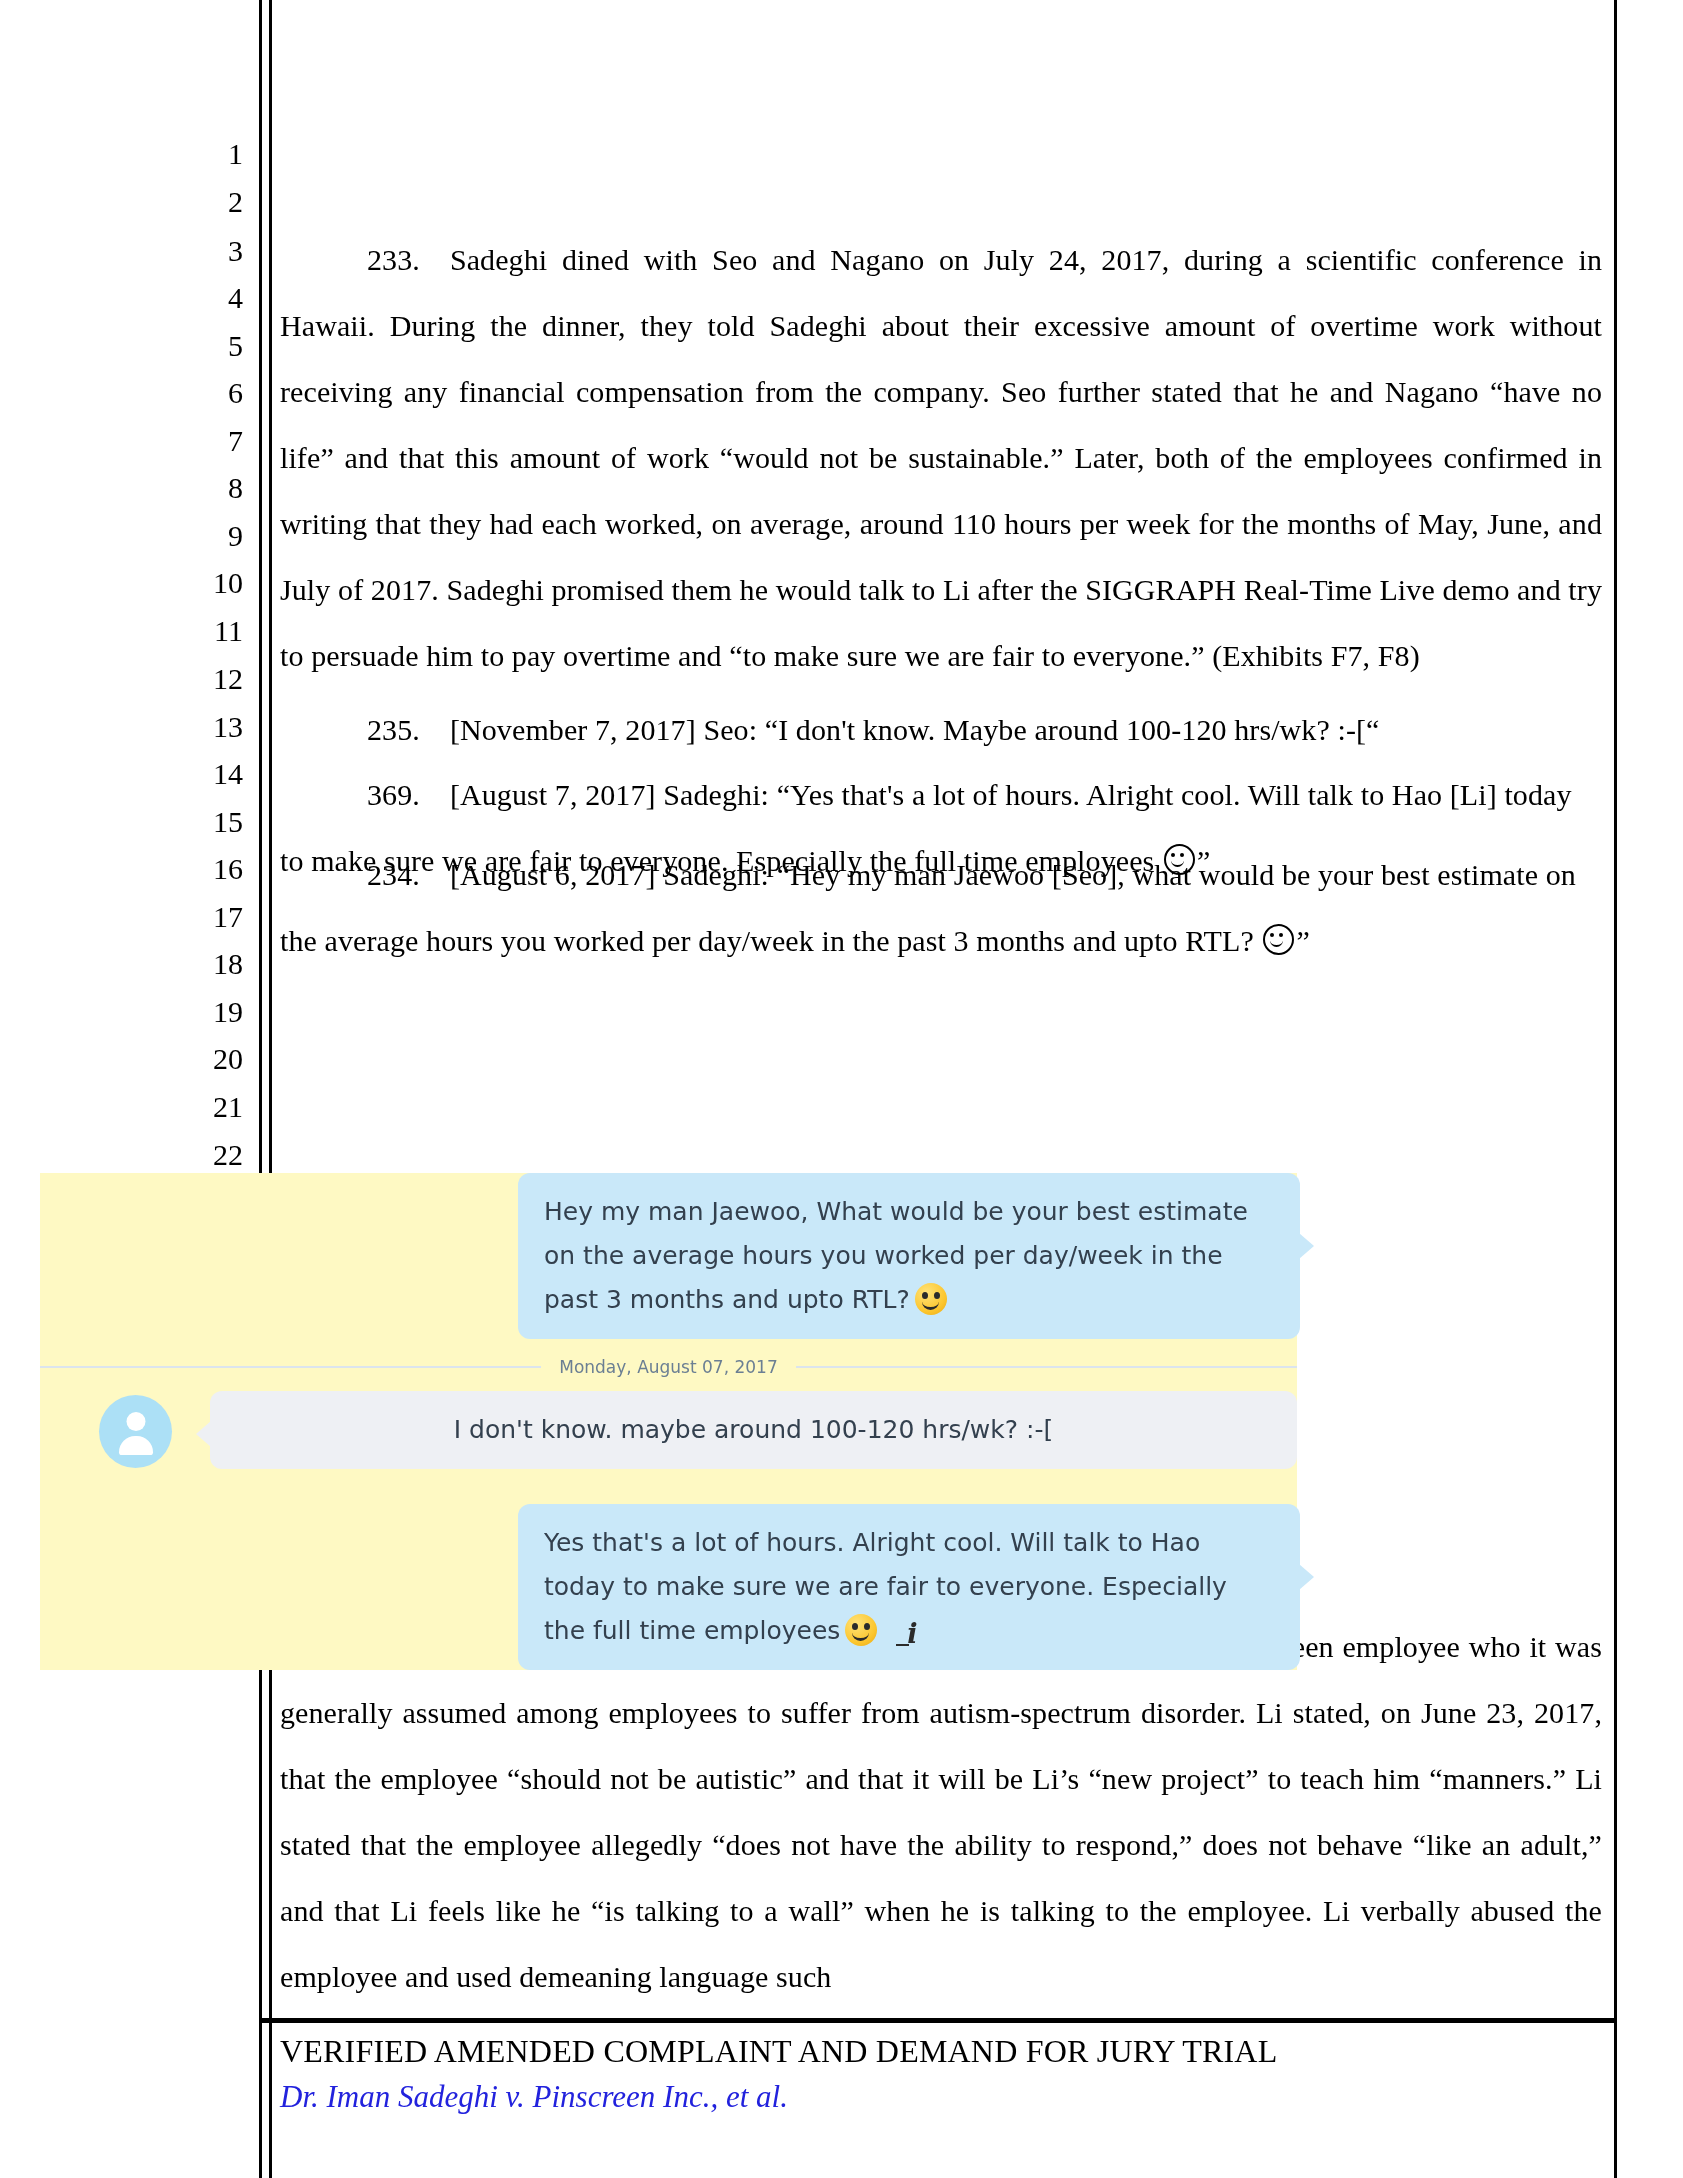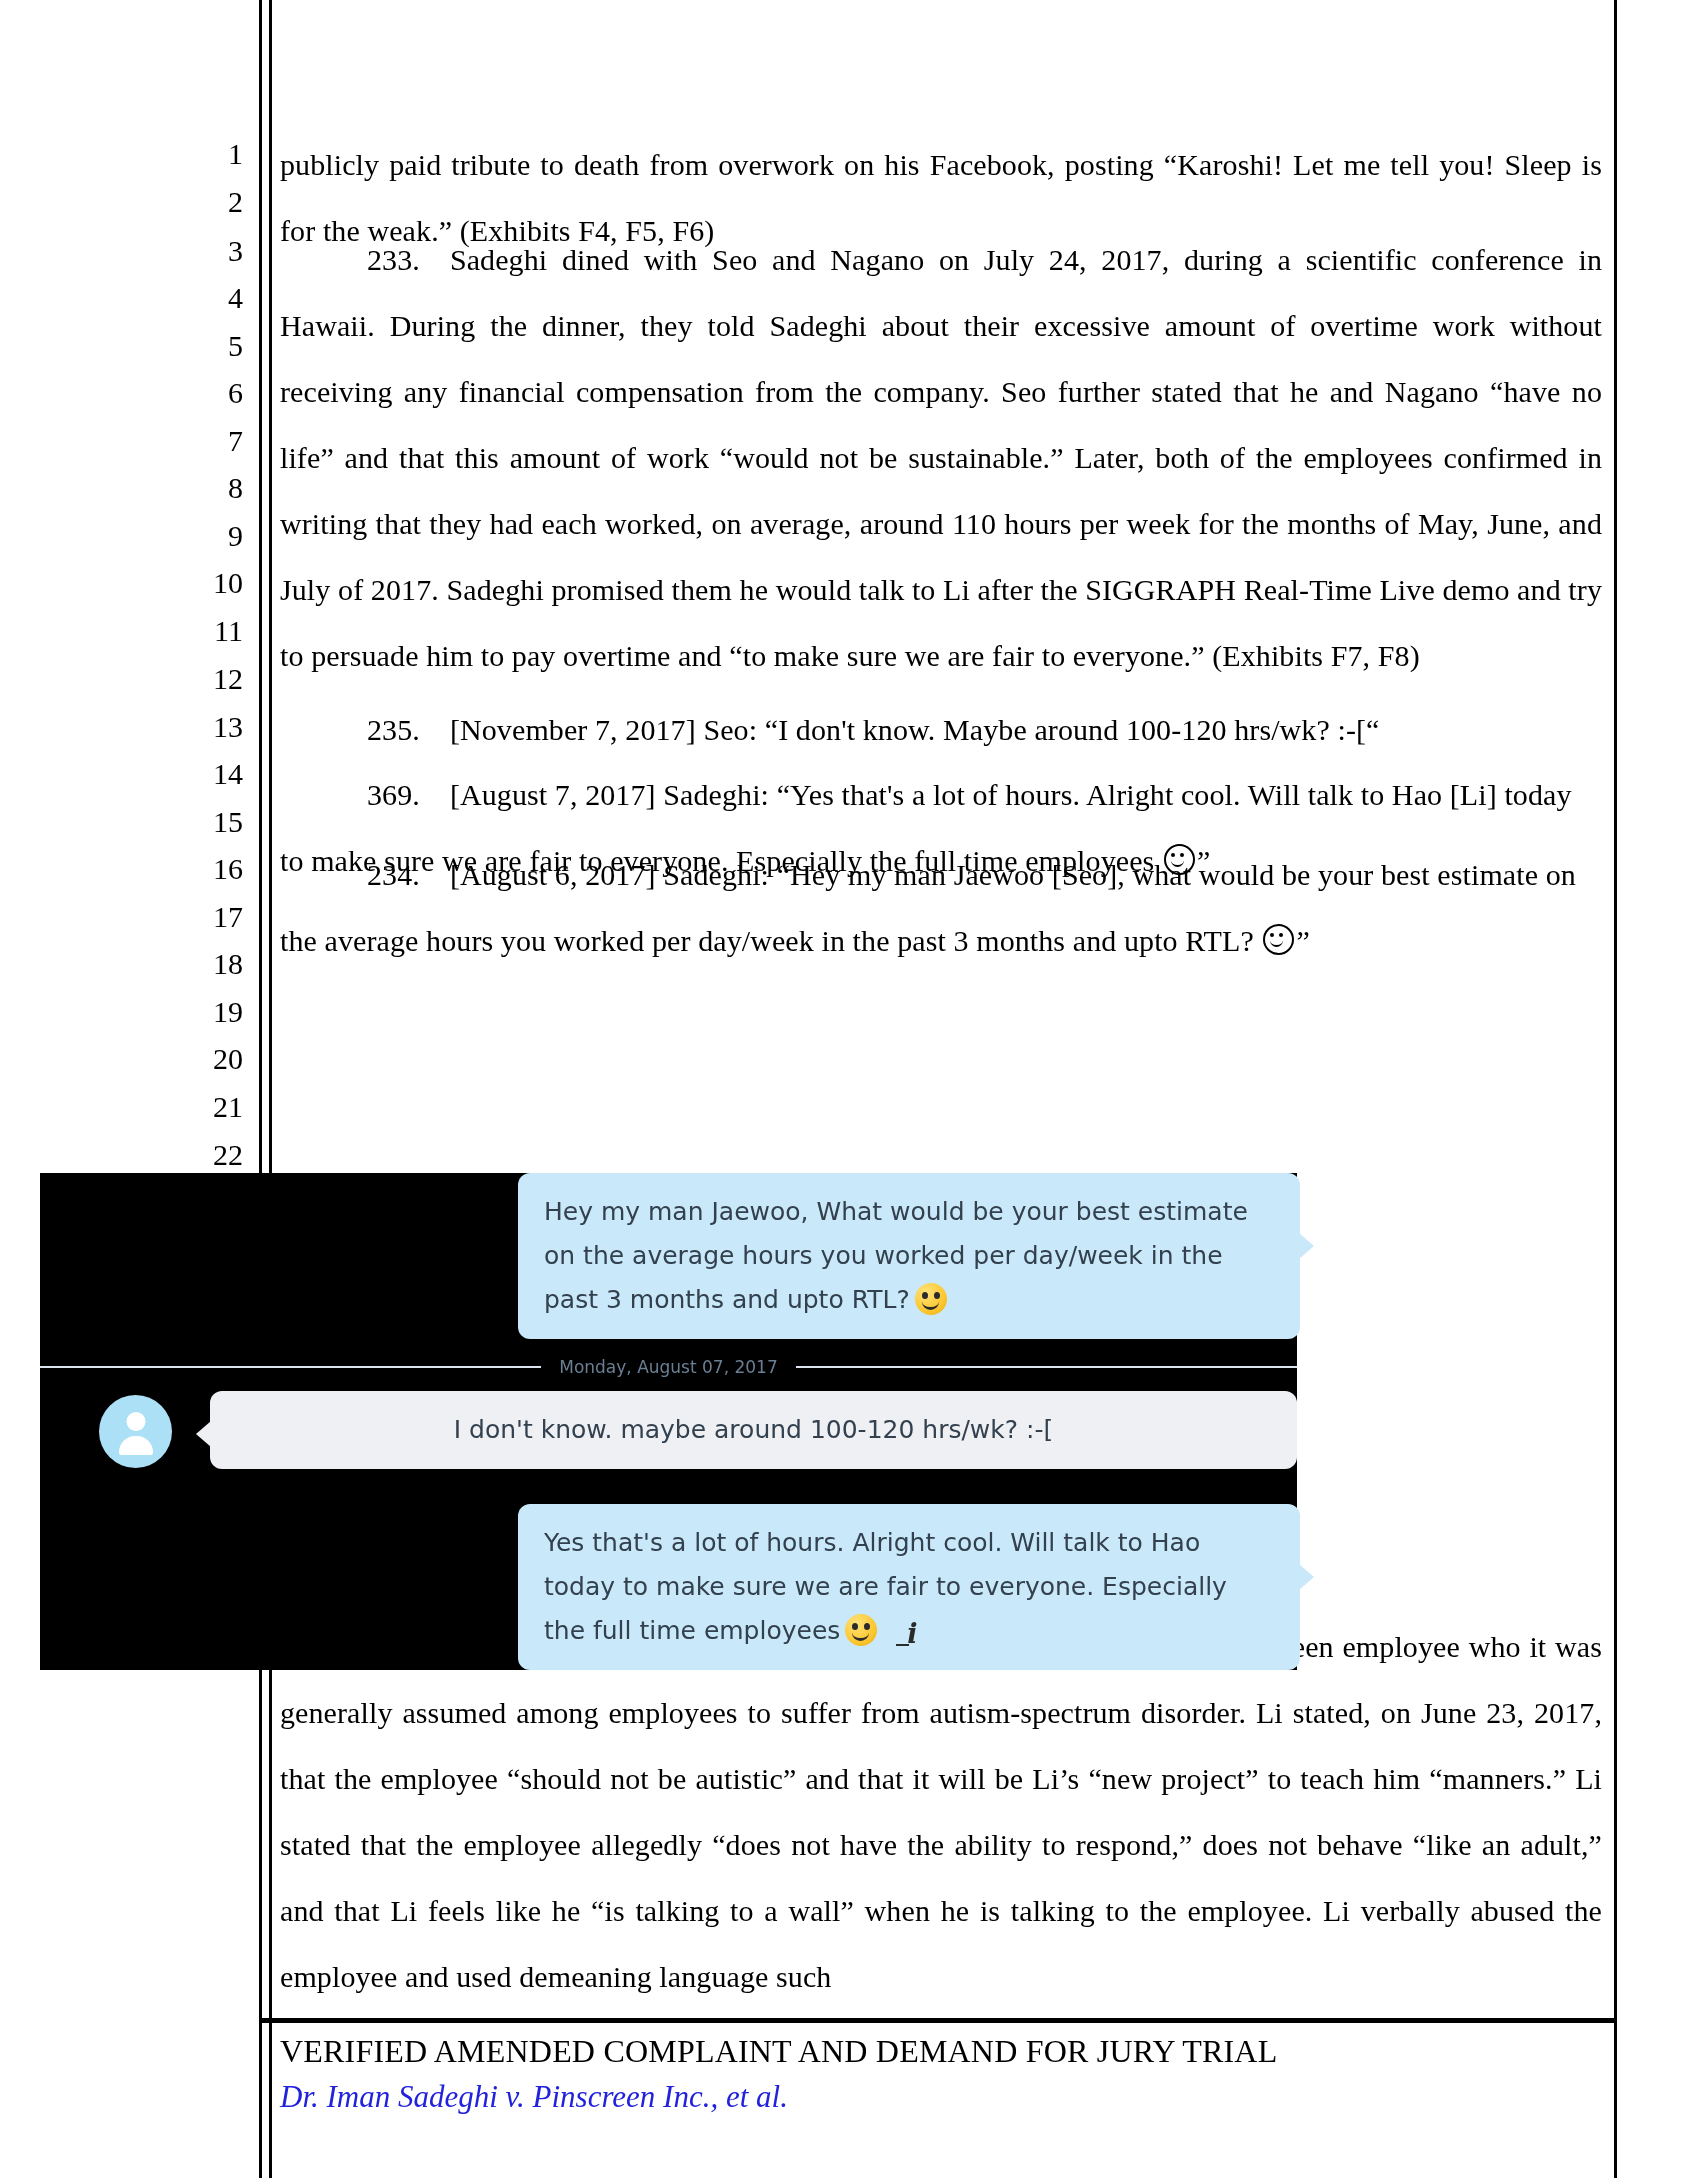--- a/index.html
+++ b/index.html
@@ -108,21 +108,21 @@
     border-bottom: 2px solid #000;
     border-radius: 0 0 8px 8px;
   }
 
   
   #chat {
     position: absolute;
     left: 40px;
     top: 1173px;
     width: 1257px;
-    background: #000000;
+    background: #fef9c3;
   }
   .chat-row { position: relative; }
 
   .bubble {
     position: relative;
     font-family: "DejaVu Sans", "Liberation Sans", sans-serif;
     font-size: 25px;
     line-height: 44px;
     color: #33404e;
     border-radius: 12px;
@@ -328,21 +328,20 @@
     <div class="lineno" style="top:1187px">23</div>
     <div class="lineno" style="top:1235px">24</div>
     <div class="lineno" style="top:1282px">25</div>
     <div class="lineno" style="top:1330px">26</div>
     <div class="lineno" style="top:1377px">27</div>
     <div class="lineno" style="top:1425px">28</div>
   </div>
 
   <div id="body-col">
 
-    <div class="para" style="top:132px"><span>publicly paid tribute to death from overwork on his Facebook, posting “Karoshi! Let me tell you! Sleep is for the weak.” (Exhibits F4, F5, F6)</span></div>
 
     <div class="para" style="top:227px"><span class="indent"></span><span>233.</span><span class="numgap"></span><span>Sadeghi dined with Seo and Nagano on July 24, 2017, during a scientific conference in Hawaii. During the dinner, they told Sadeghi about their excessive amount of overtime work without receiving any financial compensation from the company. Seo further stated that he and Nagano “have no life” and that this amount of work “would not be sustainable.” Later, both of the employees confirmed in writing that they had each worked, on average, around 110 hours per week for the months of May, June, and July of 2017. Sadeghi promised them he would talk to Li after the SIGGRAPH Real-Time Live demo and try to persuade him to pay overtime and “to make sure we are fair to everyone.” (Exhibits F7, F8)</span></div>
 
     <div class="para nojust" style="top:842px"><span class="indent"></span><span>234.</span><span class="numgap"></span><span>[August 6, 2017] Sadeghi: “Hey my man Jaewoo [Seo], what would be your best estimate on the average hours you worked per day/week in the past 3 months and upto RTL? </span><span class="emoji-inline"></span><span>”</span></div>
 
     <div class="para nojust" style="top:699px; width:1334px;" style2=""></div>
 
     <div class="para nojust" style="top:697px"><span class="indent"></span><span>235.</span><span class="numgap"></span><span>[November 7, 2017] Seo: “I don't know. Maybe around 100-120 hrs/wk? :-[“</span></div>
 
     <div class="para nojust" style="top:762px"><span class="indent"></span><span>369.</span><span class="numgap"></span><span>[August 7, 2017] Sadeghi: “Yes that's a lot of hours. Alright cool. Will talk to Hao [Li] today to make sure we are fair to everyone. Especially the full time employees </span><span class="emoji-inline"></span><span>”</span></div>

